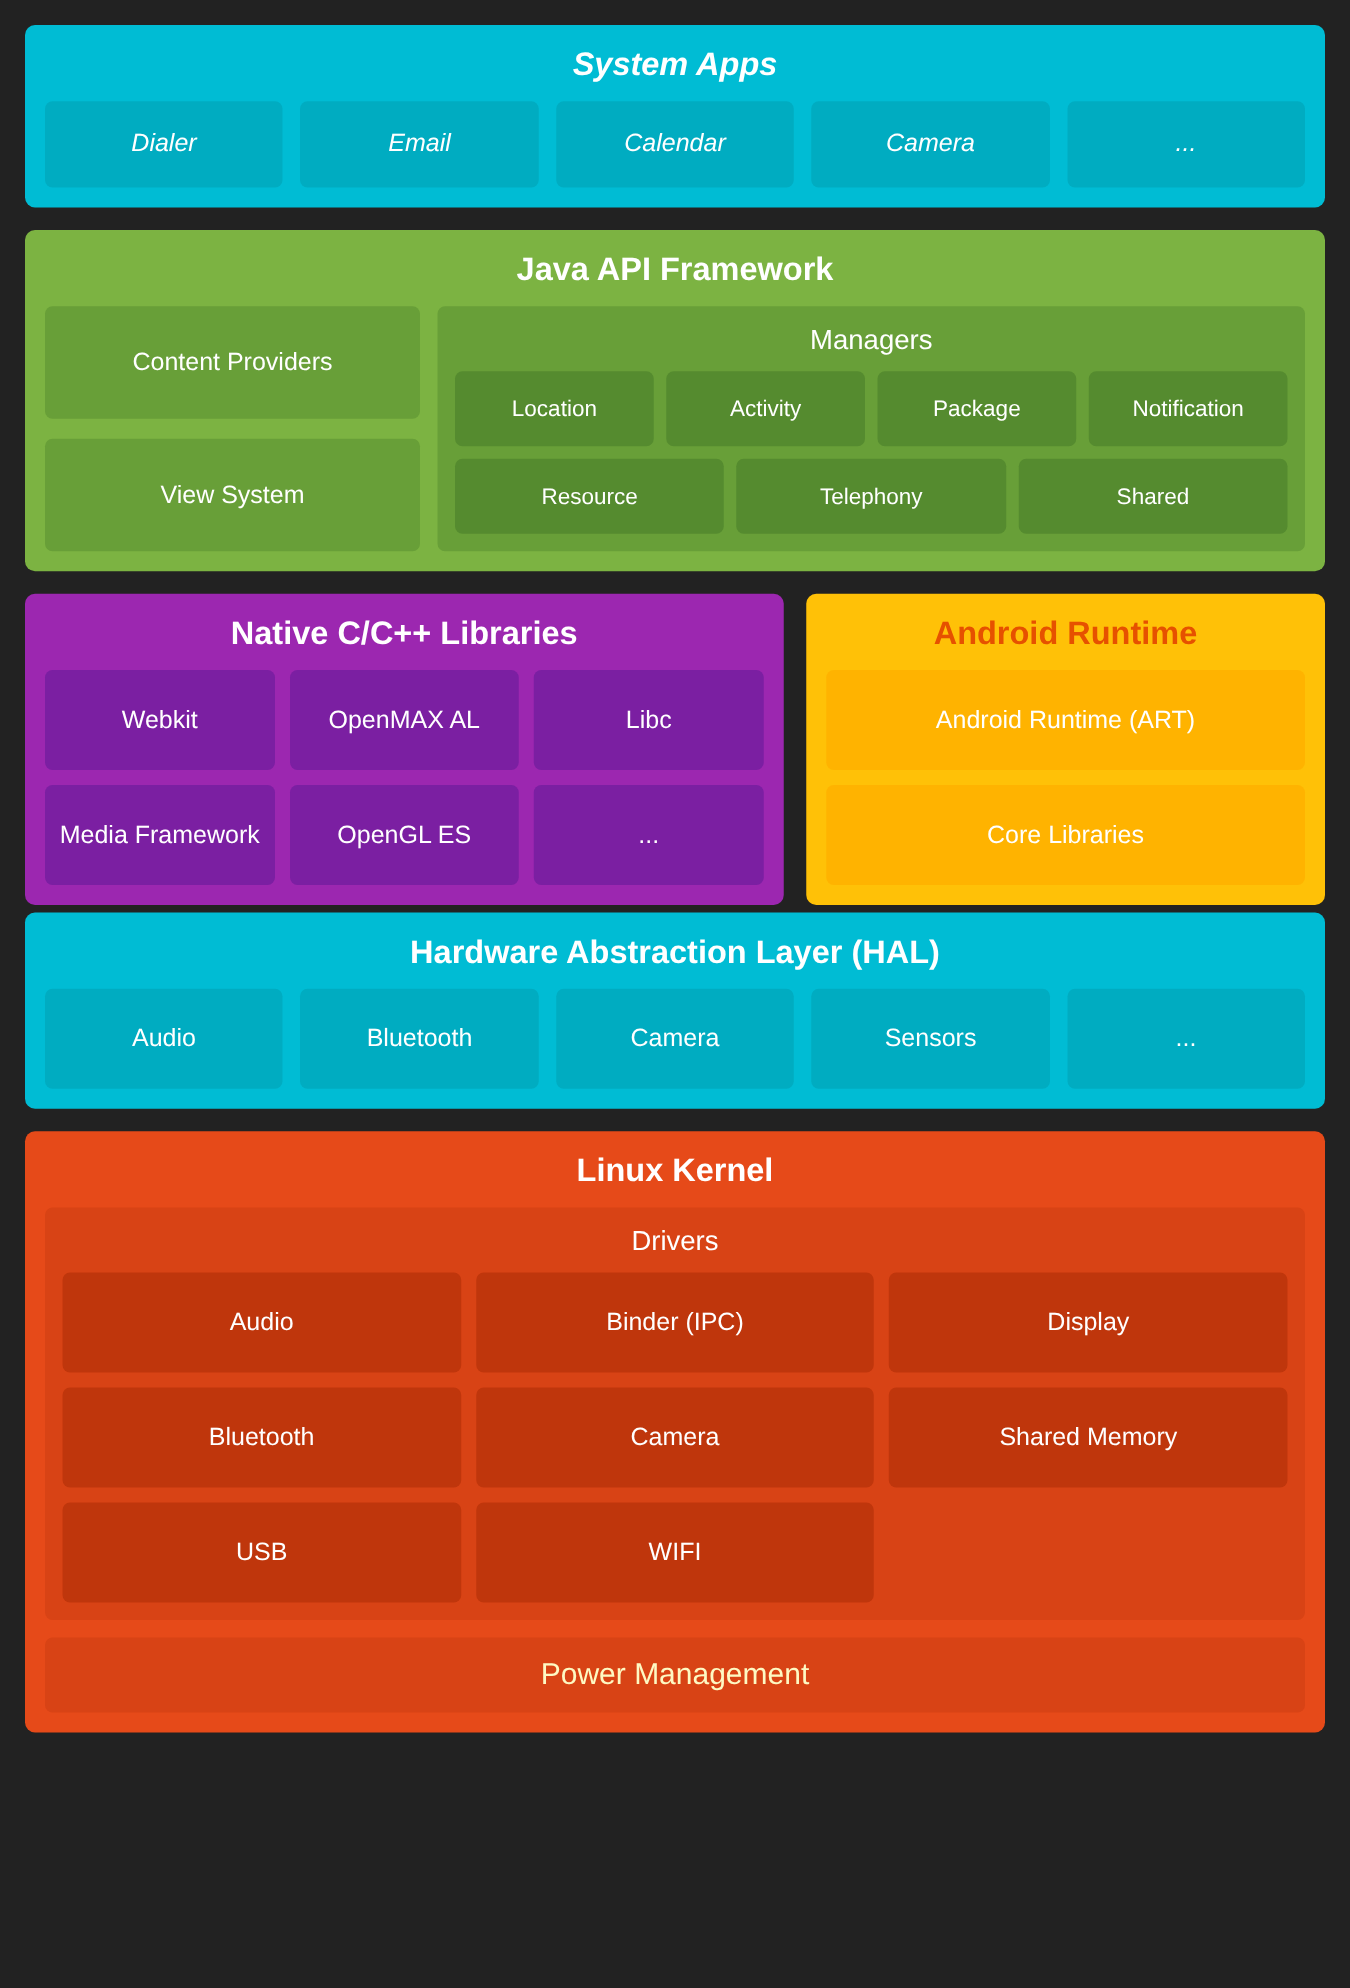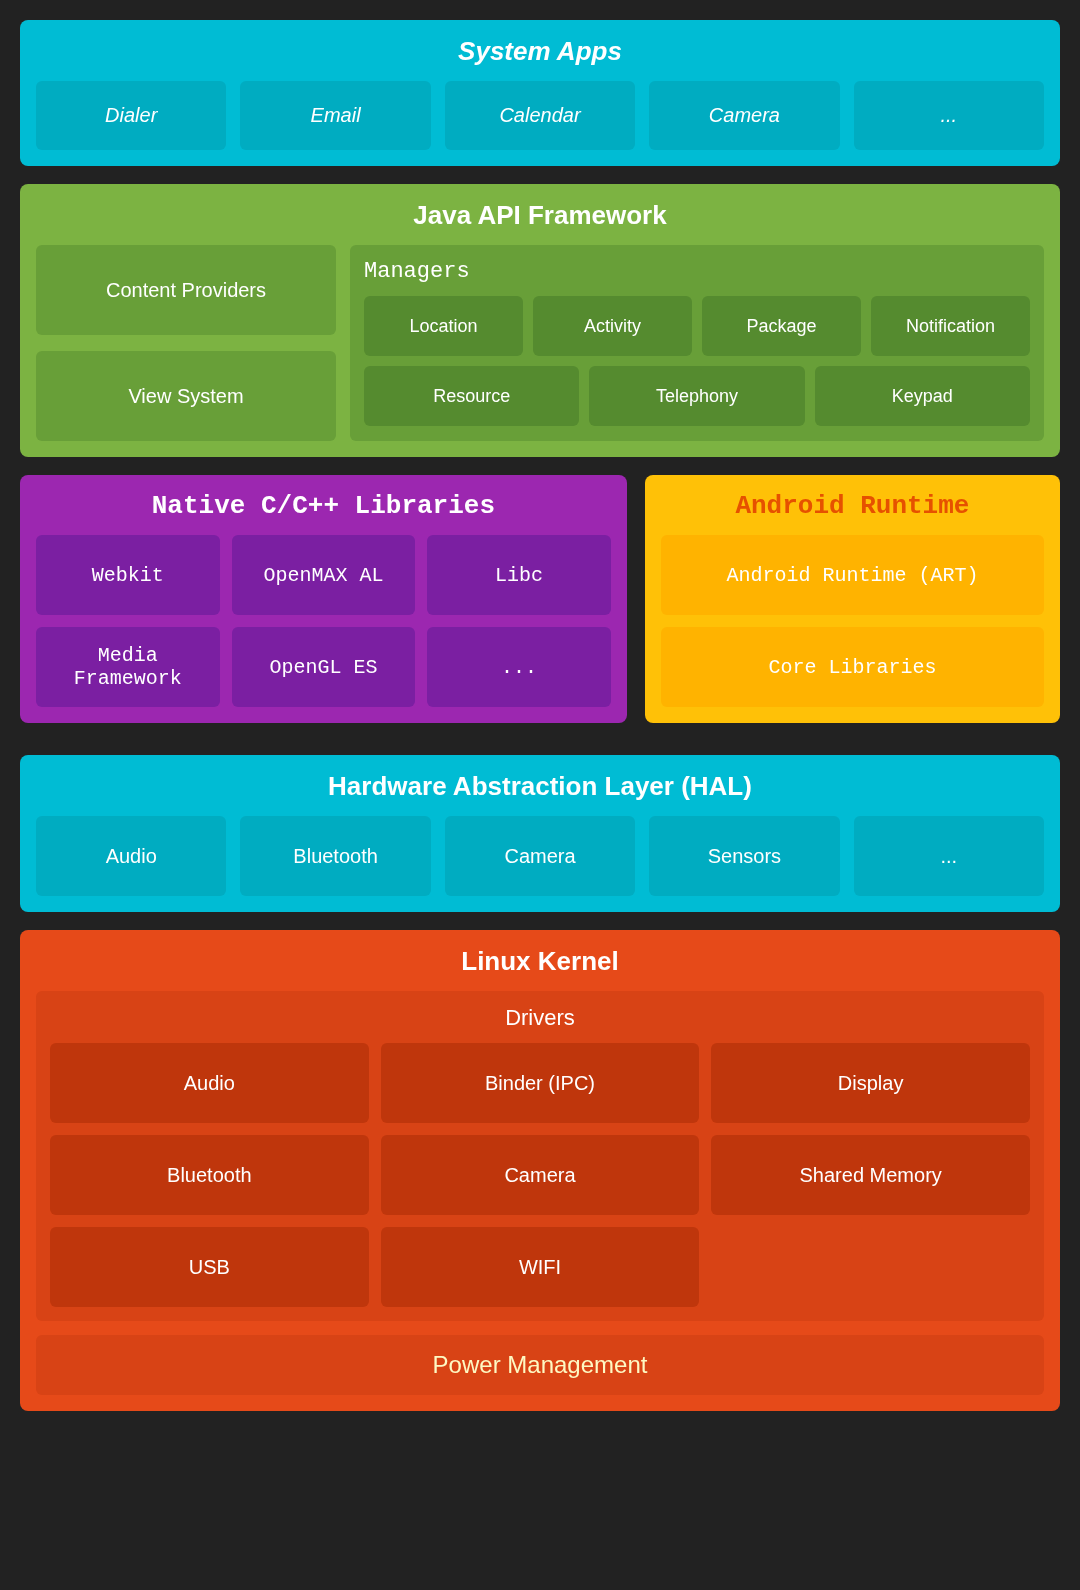--- a/index.html
+++ b/index.html
@@ -63,25 +63,24 @@
       background: #689F38;
       height: 90px;
     }
     .java-api .managers-col {
       flex: 1;
       background: #689F38;
       border-radius: 6px;
       padding: 14px;
     }
     .managers-title {
-      text-align: left;
+      text-align: center;
       color: white;
       font-size: 22px;
       margin-bottom: 12px;
-      font-family: Liberation Mono, monospace;
     }
     .managers-grid {
       display: grid;
       grid-template-columns: repeat(4, 1fr);
       gap: 10px;
       margin-bottom: 10px;
     }
     .managers-grid2 {
       display: grid;
       grid-template-columns: repeat(3, 1fr);
@@ -90,22 +89,21 @@
     .java-api .managers-col .cell {
       background: #558B2F;
       height: 60px;
       font-size: 18px;
     }
 
     
     .native-runtime-row {
       display: flex;
       gap: 18px;
-      margin-bottom: 32px;
-      font-family: Liberation Mono, monospace;
+      margin-bottom: 6px;
     }
     .native-libs {
       background: #9C27B0;
       border-radius: 8px;
       padding: 16px;
       flex: 3;
     }
     .native-libs .layer-title { color: white; }
     .native-libs .libs-grid {
       display: grid;
@@ -204,21 +202,21 @@
       <div class="managers-title">Managers</div>
       <div class="managers-grid">
         <div class="cell">Location</div>
         <div class="cell">Activity</div>
         <div class="cell">Package</div>
         <div class="cell">Notification</div>
       </div>
       <div class="managers-grid2">
         <div class="cell">Resource</div>
         <div class="cell">Telephony</div>
-        <div class="cell">Keypad</div>
+        <div class="cell">Shared</div>
       </div>
     </div>
   </div>
 </div>
 
 <div class="native-runtime-row">
   <div class="native-libs">
     <div class="layer-title">Native C/C++ Libraries</div>
     <div class="libs-grid">
       <div class="cell">Webkit</div>

